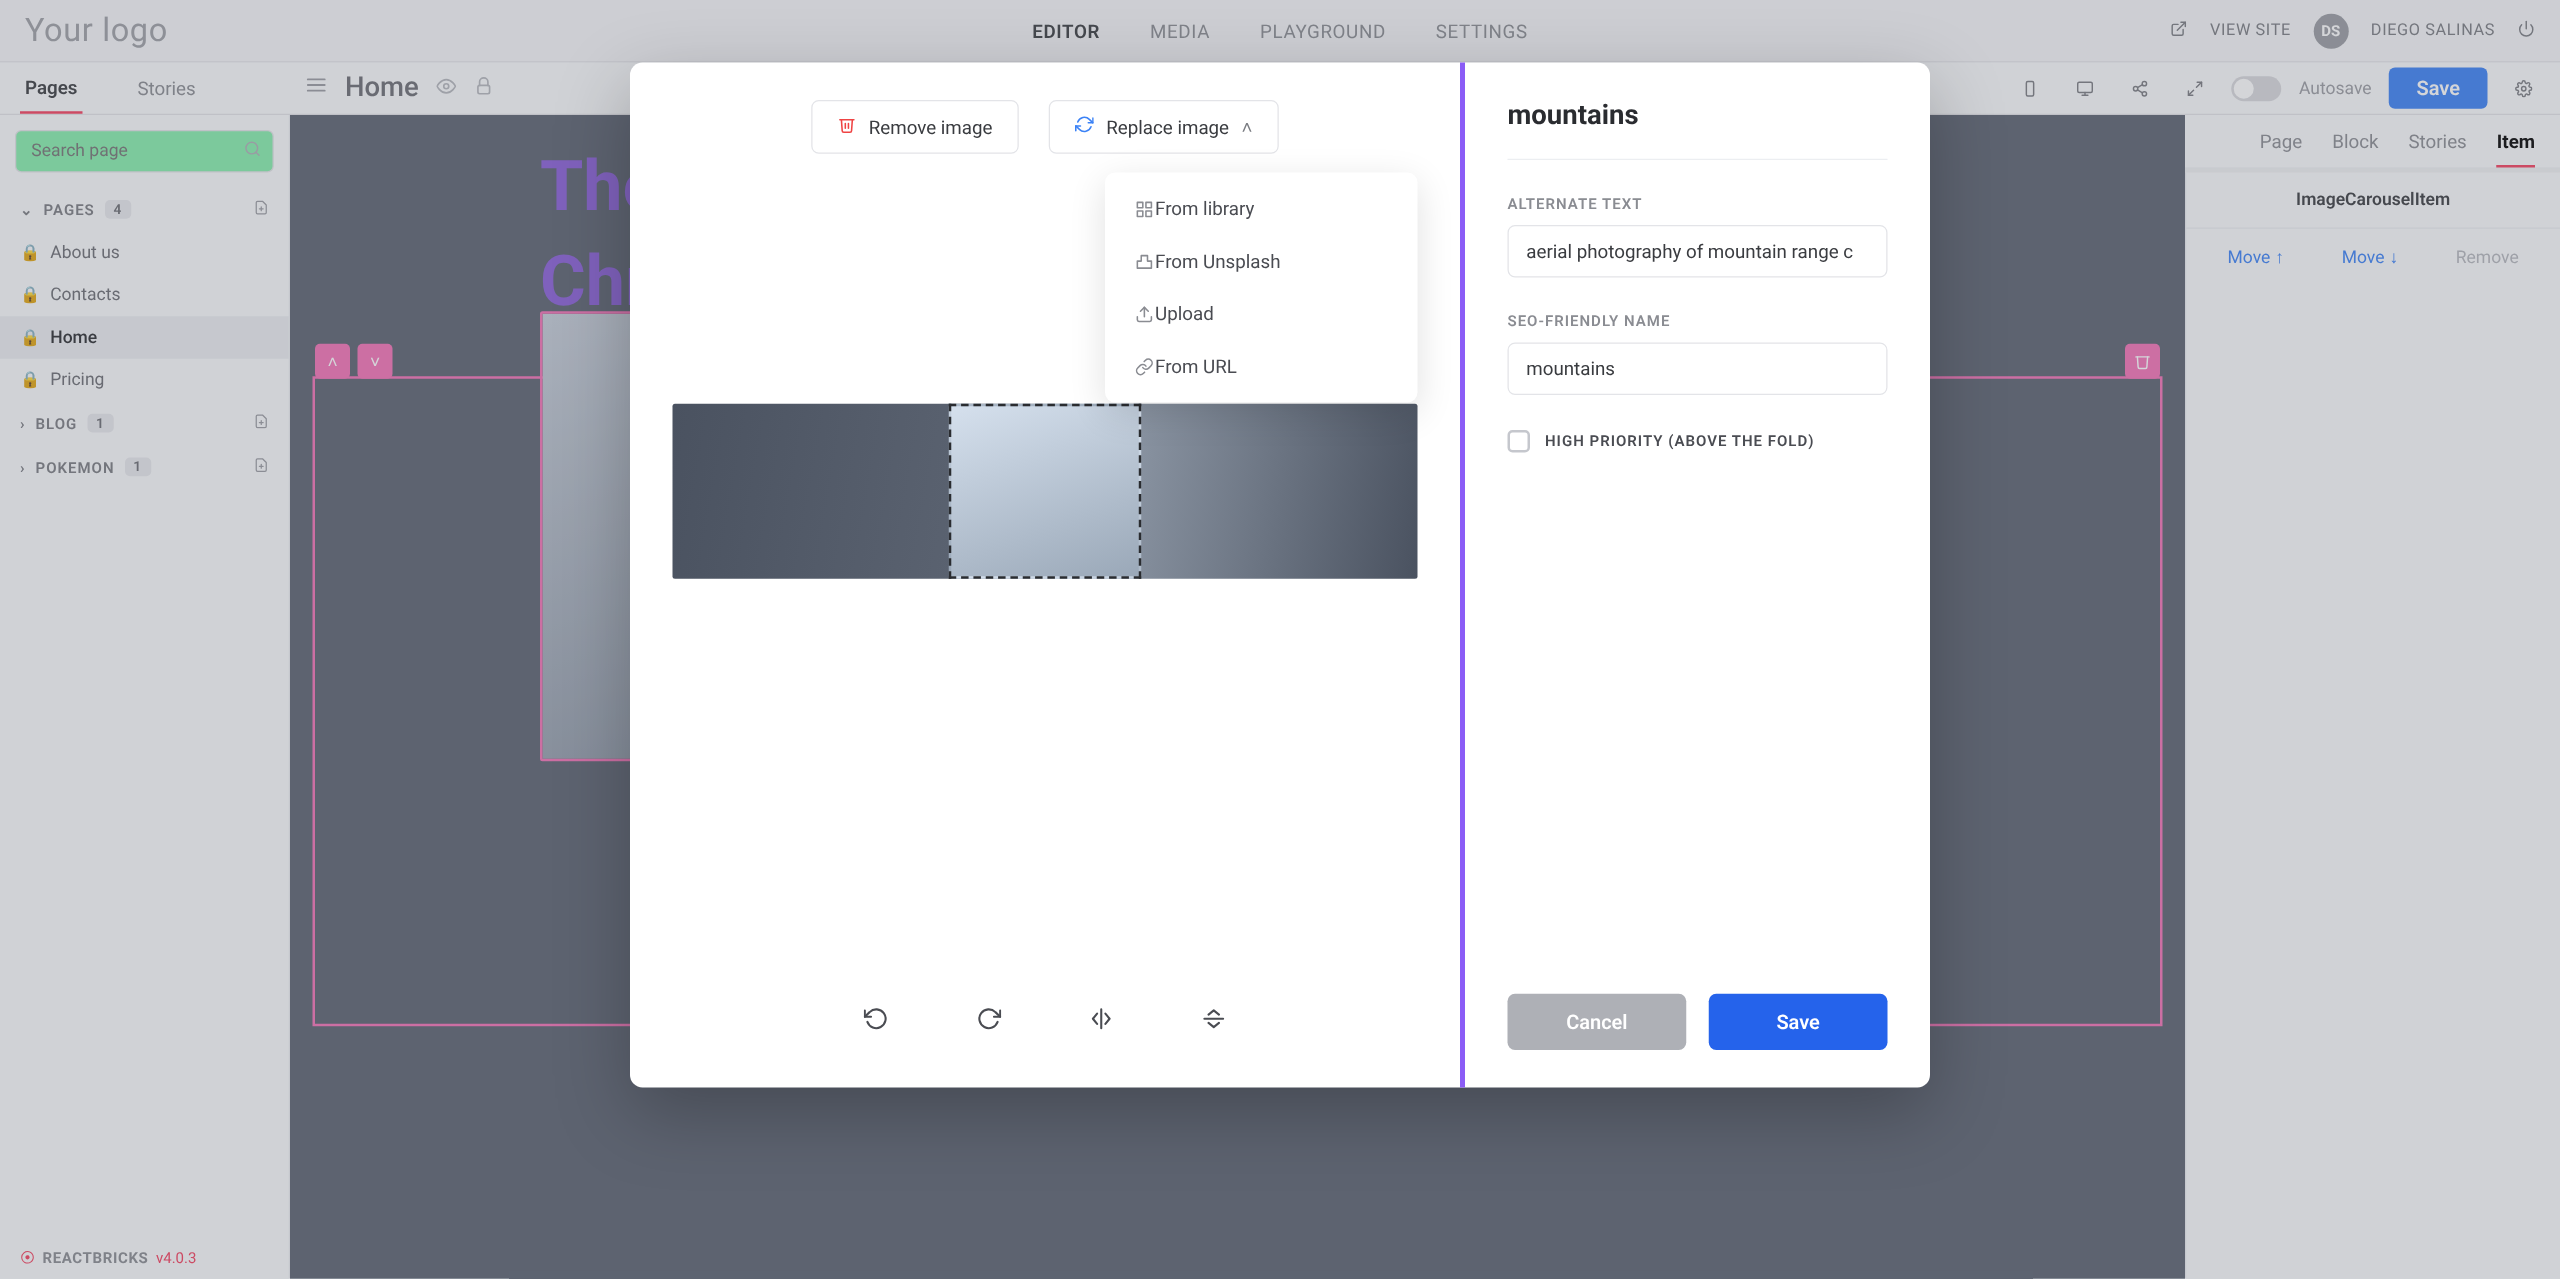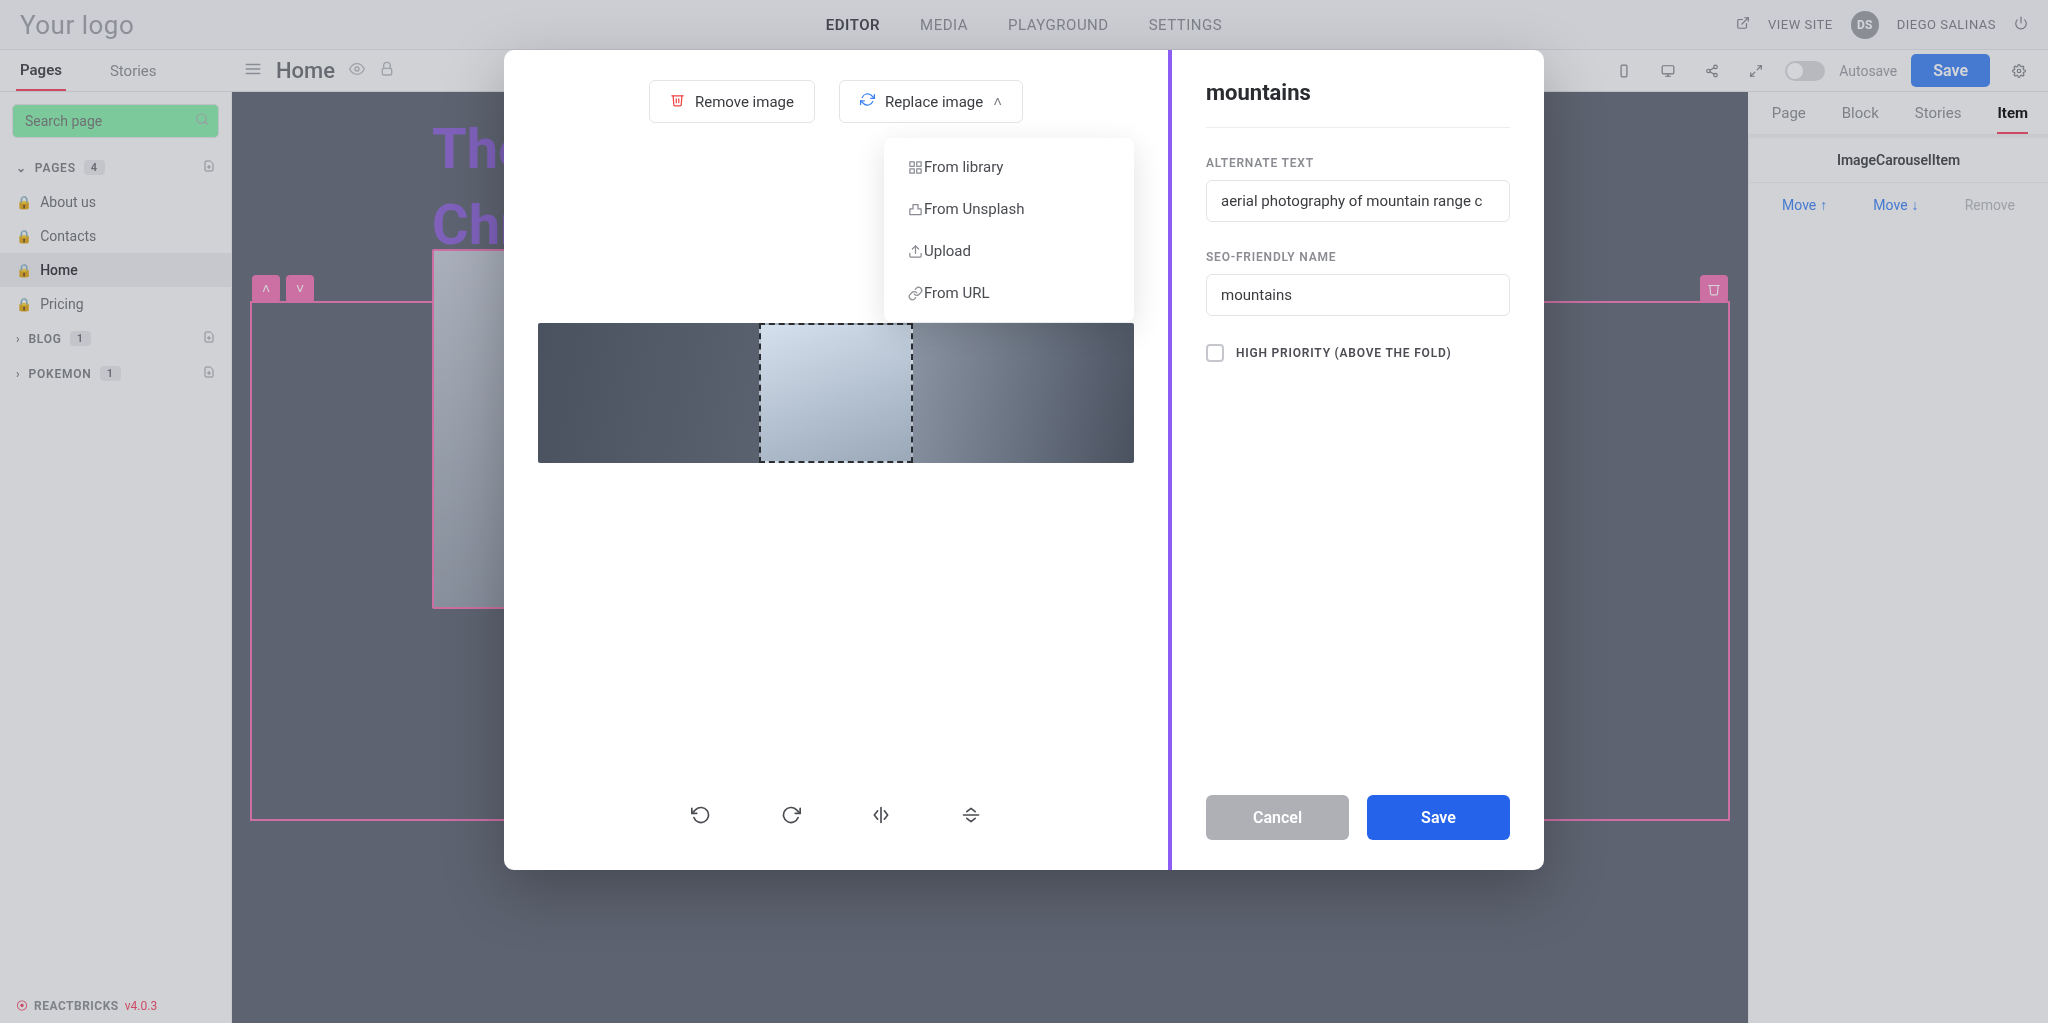--- a/index.html
+++ b/index.html
@@ -19,21 +19,21 @@
 .row2{height:42px;display:flex;align-items:stretch;border-bottom:1px solid #e3e4e8;background:#fafbfc}
 .row2 .lefttabs{width:232px;display:flex;align-items:center;padding:0 16px;gap:40px;font-size:15px}
 .lefttabs .tab{color:#8a8c92;cursor:pointer;padding:10px 4px}
 .lefttabs .active{color:#3a3c40;font-weight:600;border-bottom:2px solid #f43f5e}
 .row2 .crumbs{display:flex;align-items:center;gap:14px;padding-left:12px;color:#6b6d73;font-size:22px}
 .row2 .righttools{margin-left:auto;display:flex;align-items:center;gap:14px;padding-right:14px}
 .iconbtn{width:30px;height:30px;display:flex;align-items:center;justify-content:center;color:#7a7c82;cursor:pointer}
 .toggle{width:40px;height:20px;background:#d8d9dd;border-radius:10px;position:relative}
 .toggle::after{content:"";position:absolute;width:16px;height:16px;background:#fff;border-radius:50%;top:2px;left:2px}
 .savebtn{background:#3b82f6;color:#fff;padding:7px 22px;border-radius:5px;font-weight:600;font-size:16px;cursor:pointer}
-.righttabs{position:absolute;right:0;top:92px;width:300px;display:flex;gap:36px;padding:12px 20px;justify-content:flex-end;background:#fafbfc;border-bottom:1px solid #eceef1}
+.righttabs{position:absolute;right:0;top:92px;width:300px;display:flex;gap:24px;padding:12px 20px;justify-content:flex-end;background:#fafbfc;border-bottom:1px solid #eceef1}
 .righttabs span{color:#8a8c92;cursor:pointer;font-size:15px}
 .righttabs .active{color:#000000;font-weight:700;border-bottom:2px solid #f43f5e;padding-bottom:10px;margin-bottom:-12px}
 
 
 .leftside{position:absolute;left:0;top:92px;bottom:0;width:232px;background:#fafbfc;border-right:1px solid #eceef1}
 .search{margin:12px;position:relative}
 .search input{width:100%;padding:8px 30px 8px 12px;border:1px solid #e3e4e8;border-radius:5px;background:#86efac;font-size:14px}
 .search .sicon{position:absolute;right:10px;top:8px;color:#aeb0b6}
 .grouphdr{display:flex;align-items:center;gap:8px;padding:10px 16px;font-size:12px;letter-spacing:0.8px;color:#7a7c82;font-weight:600}
 .badge{background:#e8e9ed;color:#6b6d73;padding:1px 7px;border-radius:4px;font-size:11px}

